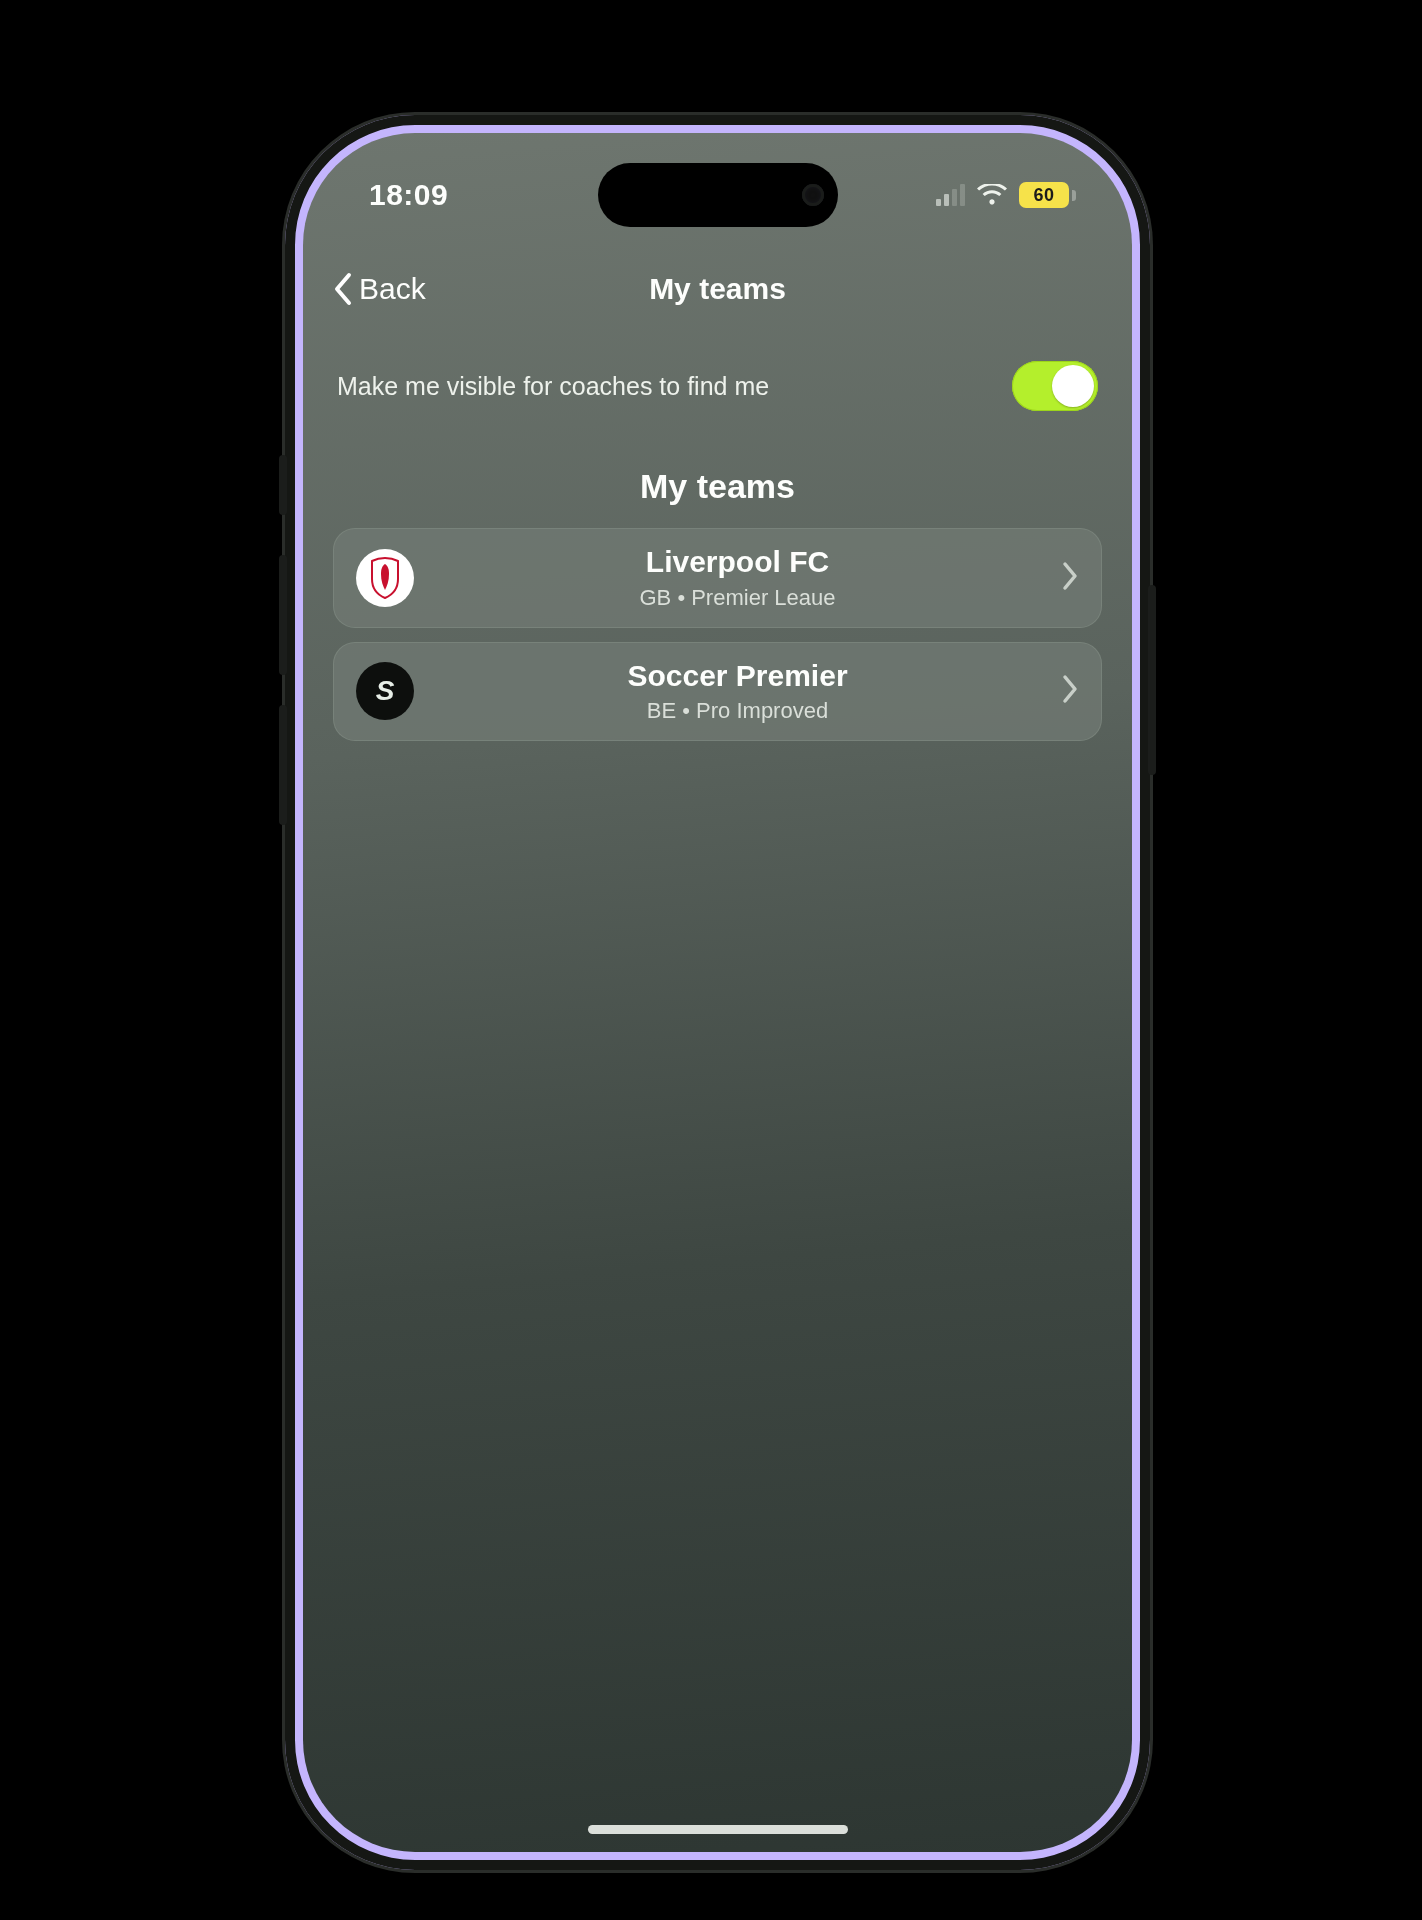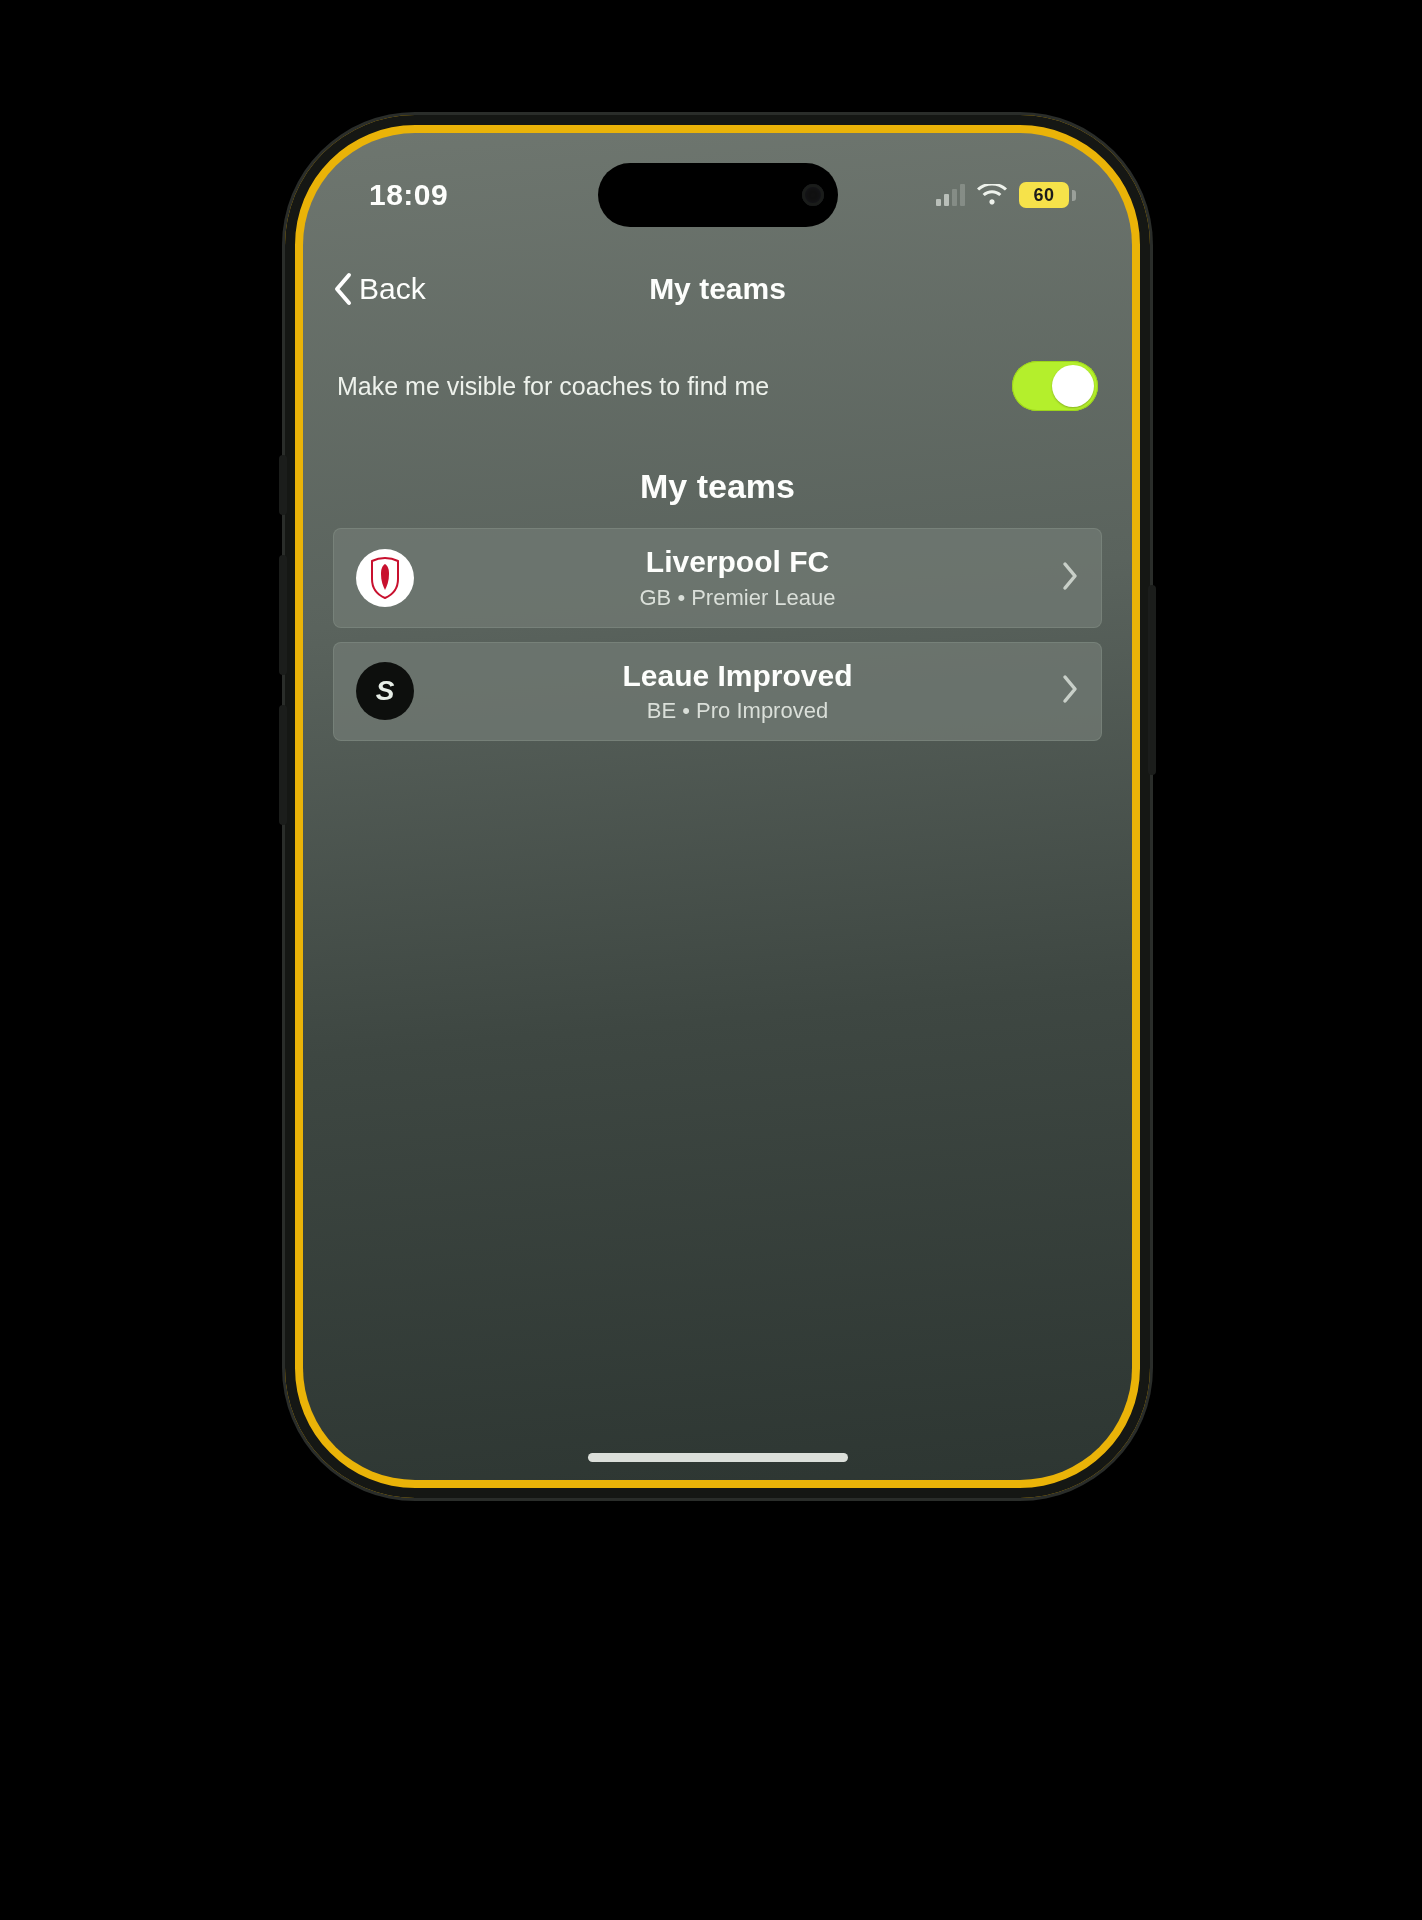--- a/index.html
+++ b/index.html
@@ -11,22 +11,22 @@
     --text:#fdfefc;
     --sub:#dadfd9;
     --accent:#b4ef2c;
     --battery:#f6e24a;
     --chev:#c8cfc8;
   }
   html,body{margin:0;padding:0;background:var(--bg);width:100%;height:100%;font-family:-apple-system,Helvetica,Arial,sans-serif;}
   .stage{width:1422px;height:1920px;background:var(--bg);position:relative;overflow:hidden;}
   
   .phone{
-    position:absolute;left:285px;top:115px;width:865px;height:1383px;
-    border-radius:130px;background:#eab308;
+    position:absolute;left:285px;top:115px;width:865px;height:1755px;
+    border-radius:130px;background:#c4b5fd;
     box-shadow:0 0 0 3px #2a2d2a, inset 0 0 0 10px #151714;
     padding:18px;box-sizing:border-box;
   }
   .screen{
     width:100%;height:100%;border-radius:112px;overflow:hidden;position:relative;
     background:linear-gradient(175deg,var(--screen-top) 0%, #5a635d 35%, #3e4742 65%, var(--screen-bot) 100%);
   }
   
   .island{
     position:absolute;top:30px;left:50%;transform:translateX(-50%);
@@ -65,21 +65,21 @@
   
   .content{position:absolute;top:210px;left:0;right:0;padding:0 30px;box-sizing:border-box;color:var(--text);text-align:center;}
   .toggle-row{display:flex;align-items:center;justify-content:space-between;padding:18px 4px 10px;}
   .toggle-row .lbl{font-size:25px;font-weight:400;color:#eef2ec}
   .switch{width:86px;height:50px;border-radius:30px;background:var(--accent);position:relative;cursor:pointer;box-shadow:inset 0 0 0 1px #9cd41a;}
   .switch::after{content:"";position:absolute;right:4px;top:4px;width:42px;height:42px;border-radius:50%;background:#fff;box-shadow:0 1px 2px rgba(0,0,0,.25);}
   .section-h{font-size:34px;font-weight:700;margin:46px 4px 22px;}
   .list{display:flex;flex-direction:column;gap:14px;}
   .row{
     display:flex;align-items:center;gap:22px;background:var(--card);border:1px solid rgba(160,170,160,.25);
-    border-radius:8px;padding:16px 22px;cursor:pointer;
+    border-radius:22px;padding:16px 22px;cursor:pointer;
   }
   .logo{width:58px;height:58px;border-radius:50%;background:#fff;display:flex;align-items:center;justify-content:center;flex-shrink:0;}
   .logo.dark{background:#0d0f0d;color:#e7eee7}
   .row-txt{flex:1;min-width:0}
   .row-title{font-size:30px;font-weight:700;line-height:1.15}
   .row-sub{font-size:22px;color:var(--sub);margin-top:5px}
   .chev{color:var(--chev);}
   
   .home{position:absolute;bottom:18px;left:50%;transform:translateX(-50%);width:260px;height:9px;border-radius:6px;background:#eef2ec;opacity:.9}
   
@@ -163,21 +163,21 @@
                   <path d="M4 3l10 12L4 27" stroke="currentColor" stroke-width="3.5" fill="none" stroke-linecap="round" stroke-linejoin="round"></path>
                 </svg>
             </span>
           </div>
 
           <div class="row">
             <span class="logo dark">
               <span style="font-weight:800;font-size:28px;font-style:italic">S</span>
             </span>
             <div class="row-txt">
-              <div class="row-title">Leaue Improved</div>
+              <div class="row-title">Soccer Premier</div>
               <div class="row-sub">BE • Pro Improved</div>
             </div>
             <span class="chev">
               <svg width="18" height="30" viewBox="0 0 18 30">
                   <path d="M4 3l10 12L4 27" stroke="currentColor" stroke-width="3.5" fill="none" stroke-linecap="round" stroke-linejoin="round"></path>
                 </svg>
             </span>
           </div>
 
         </div>

